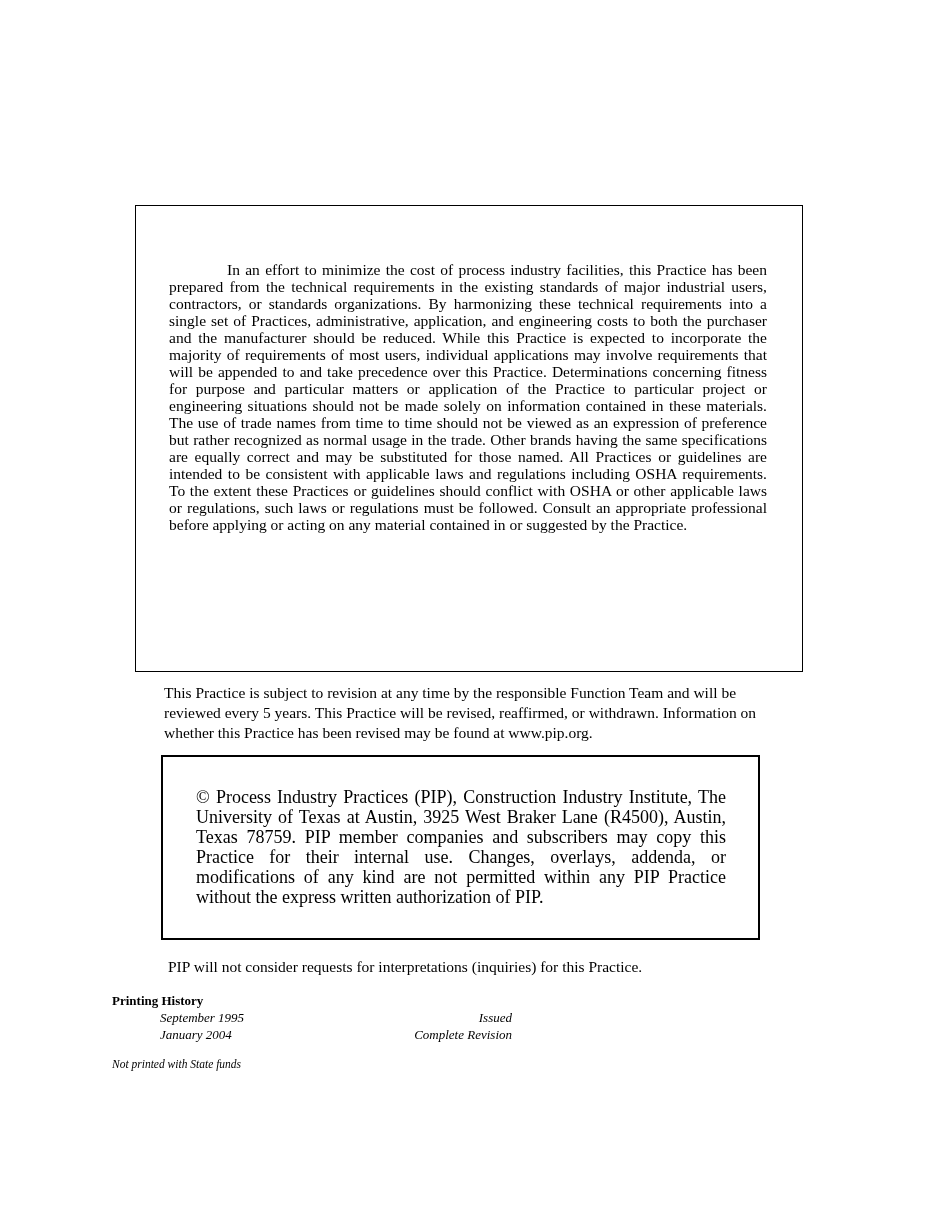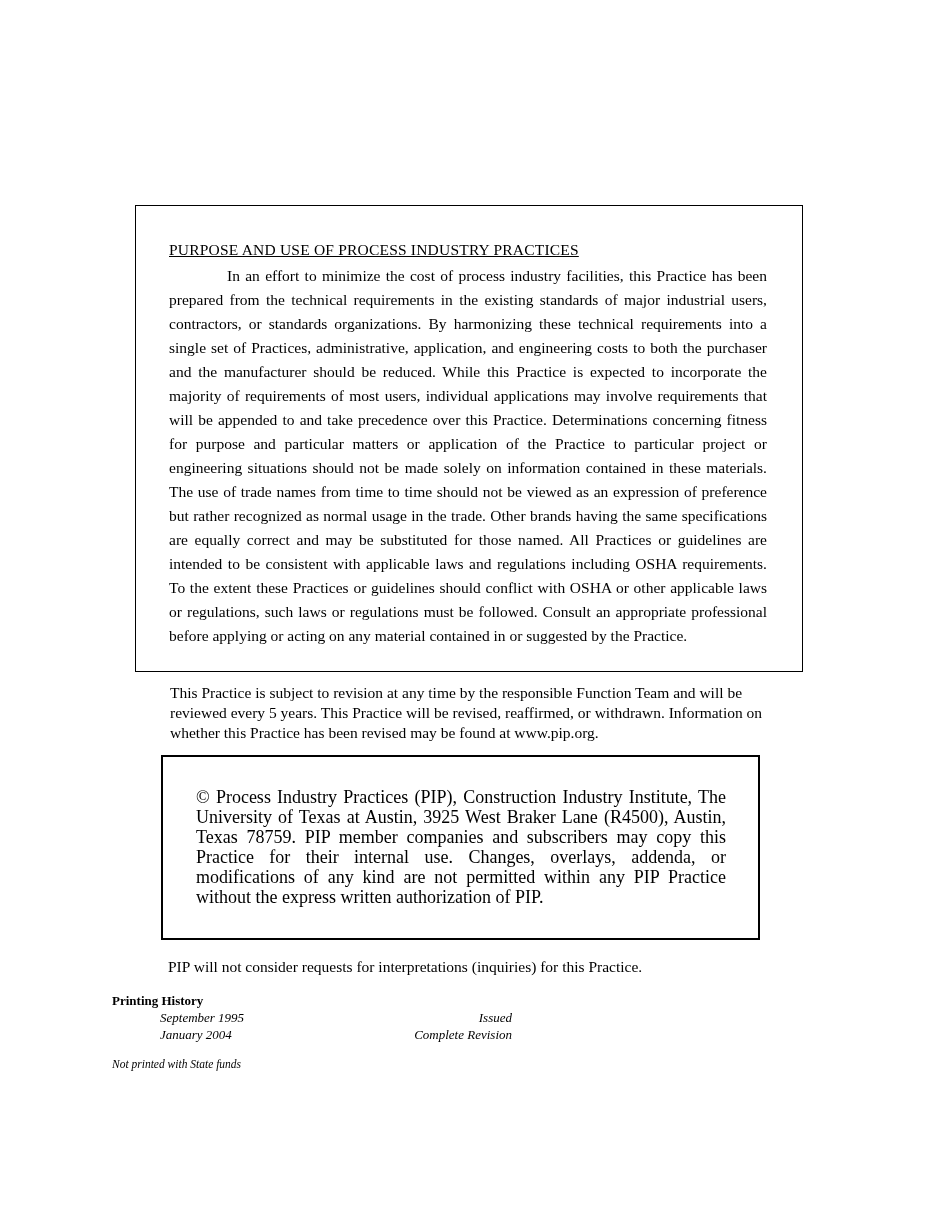--- a/index.html
+++ b/index.html
@@ -27,31 +27,31 @@
     padding: 34px 35px 0 33px;
   }
   .purpose-heading {
     font-size: 15.5px;
     font-weight: normal;
     text-decoration: underline;
     letter-spacing: 0.2px;
     line-height: 20px;
   }
   .purpose-body {
-    margin-top: 4px;
+    margin-top: 21px;
     font-size: 15.5px;
-    line-height: 24px;
+    line-height: 17px;
     text-align: justify;
     text-indent: 58px;
   }
 
   
   .revision-para {
     position: absolute;
-    left: 170px;
+    left: 164px;
     top: 683px;
     width: 604px;
     font-size: 15.5px;
     line-height: 20.1px;
     text-align: left;
   }
 
   
   .copyright-box {
     position: absolute;
@@ -113,21 +113,20 @@
     font-style: italic;
     line-height: 14px;
   }
 </style>
 </head>
 <body>
 
 <div class="page">
 
   <div class="purpose-box">
-    <div class="purpose-heading">PURPOSE AND USE OF PROCESS INDUSTRY PRACTICES</div>
     <p class="purpose-body">In an effort to minimize the cost of process industry facilities, this Practice has been prepared from the technical requirements in the existing standards of major industrial users, contractors, or standards organizations. By harmonizing these technical requirements into a single set of Practices, administrative, application, and engineering costs to both the purchaser and the manufacturer should be reduced. While this Practice is expected to incorporate the majority of requirements of most users, individual applications may involve requirements that will be appended to and take precedence over this Practice. Determinations concerning fitness for purpose and particular matters or application of the Practice to particular project or engineering situations should not be made solely on information contained in these materials. The use of trade names from time to time should not be viewed as an expression of preference but rather recognized as normal usage in the trade. Other brands having the same specifications are equally correct and may be substituted for those named. All Practices or guidelines are intended to be consistent with applicable laws and regulations including OSHA requirements. To the extent these Practices or guidelines should conflict with OSHA or other applicable laws or regulations, such laws or regulations must be followed. Consult an appropriate professional before applying or acting on any material contained in or suggested by the Practice.</p>
   </div>
 
   <p class="revision-para">This Practice is subject to revision at any time by the responsible Function Team and will be reviewed every 5 years. This Practice will be revised, reaffirmed, or withdrawn. Information on whether this Practice has been revised may be found at www.pip.org.</p>
 
   <div class="copyright-box">
     <p class="copyright-text">© Process Industry Practices (PIP), Construction Industry Institute, The University of Texas at Austin, 3925 West Braker Lane (R4500), Austin, Texas 78759. PIP member companies and subscribers may copy this Practice for their internal use. Changes, overlays, addenda, or modifications of any kind are not permitted within any PIP Practice without the express written authorization of PIP.</p>
   </div>
 
   <p class="inquiries">PIP will not consider requests for interpretations (inquiries) for this Practice.</p>

